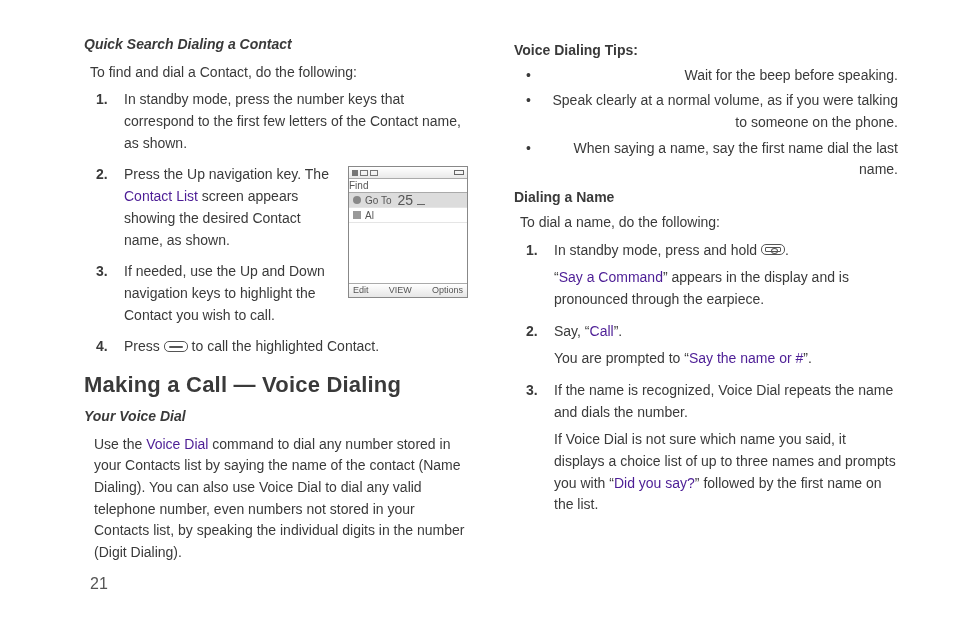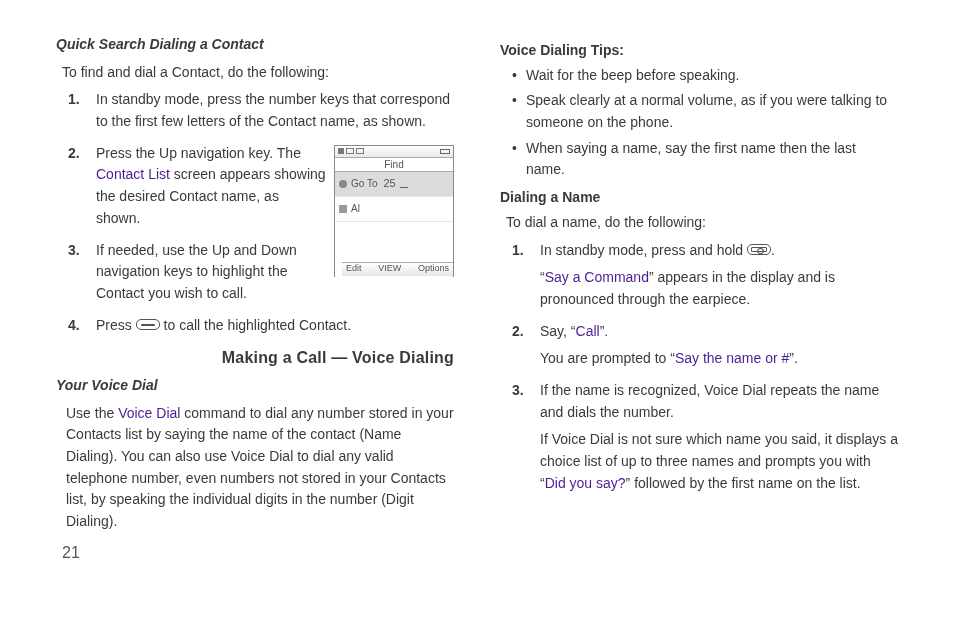--- a/index.html
+++ b/index.html
@@ -9,35 +9,35 @@
     color: #3a3a3a;
     background: #fff;
     padding: 34px 56px 18px 56px;
     font-size: 14px;
     line-height: 1.55;
   }
   .columns {
     display: flex;
     gap: 46px;
     height: 556px;
+    margin-left: 28px;
   }
   .col { flex: 1 1 0; width: 50%; }
   .h4-ital {
     font-weight: 700;
     font-style: italic;
     font-size: 14px;
     margin-bottom: 6px;
   }
   .h3 {
     font-weight: 800;
-    font-size: 16px;
+    font-size: 22px;
     letter-spacing: 0.2px;
     margin: 8px 0 4px 0;
     font-family: Arial, Helvetica, sans-serif;
-    text-align: right;
   }
   .h5 {
     font-weight: 700;
     font-size: 14px;
     margin: 6px 0 3px 0;
   }
   .intro { margin: 0 0 6px 6px; }
   .body-indent { margin: 0 0 8px 10px; }
   ol.steps {
     list-style: none;
@@ -54,20 +54,21 @@
     content: counter(step) ".";
     position: absolute;
     left: 4px;
     top: 0;
     font-weight: 700;
   }
   ol.steps p { margin-top: 6px; }
   ul.bullets {
     list-style: none;
     margin-left: 12px;
+    text-align: right;
   }
   ul.bullets > li {
     position: relative;
     padding-left: 14px;
     margin-bottom: 4px;
   }
   ul.bullets > li::before {
     content: "•";
     position: absolute;
     left: 0;
@@ -90,35 +91,35 @@
     height: 12px;
     border-bottom: 1px solid #aaa;
     background: linear-gradient(#fff,#e9e9e9);
     display:flex; align-items:center; gap:2px; padding:0 3px;
   }
   .fig-top .sig { width:6px; height:6px; background:#777; }
   .fig-top .ico { width:8px; height:6px; border:1px solid #777; }
   .fig-top .bat { width:10px; height:5px; border:1px solid #666; margin-left:auto; position:relative;}
   .fig-find {
     height: 14px; border-bottom:1px solid #aaa;
-    text-align:center; line-height:14px; background:#fff;
+    line-height:14px; background:#fff;
   }
   .fig-row {
-    height: 25px; display:flex; align-items:center;
+    height: 15px; display:flex; align-items:center;
     padding: 0 4px; gap:4px; background:#fff;
     border-bottom:1px solid #e5e5e5;
   }
   .fig-row.sel { background:#dcdcdc; }
   .fig-row .dot { width:8px; height:8px; border-radius:50%; background:#888;}
   .fig-row .sq { width:8px; height:8px; background:#999;}
-  .fig-row .num { margin-left:2px; font-size:11px;}
+  .fig-row .num { margin-left:2px; font-size:14px;}
   .fig-row .underscore { border-bottom:1px solid #666; width:8px; height:9px; display:inline-block;}
   .fig-body { height: 60px; background:#fff;}
   .fig-soft {
-    position:absolute; bottom:0; left:7px; right:0; height:14px;
+    position:absolute; bottom:0; left:0; right:0; height:14px;
     display:flex; justify-content:space-between; align-items:center;
     padding:0 4px; background:linear-gradient(#fff,#e6e6e6);
     border-top:1px solid #aaa; font-size:9px;
   }
   .key-icon {
     display:inline-block; width:24px; height:11px;
     border:1px solid #555; border-radius:5px;
     vertical-align:middle; position:relative; top:-1px;
     background:#fff;
   }
@@ -199,21 +200,21 @@
 
     <div class="page-num">21</div>
   </div>
 
   <div class="col">
 
     <div class="h5">Voice Dialing Tips:</div>
     <ul class="bullets">
       <li>Wait for the beep before speaking.</li>
       <li>Speak clearly at a normal volume, as if you were talking to someone on the phone.</li>
-      <li>When saying a name, say the first name then the last name.</li>
+      <li>When saying a name, say the first name dial the last name.</li>
     </ul>
 
     <div class="h5">Dialing a Name</div>
     <div class="intro">To dial a name, do the following:</div>
 
     <ol class="steps">
       <li>
         <span>In standby mode, press and hold </span><span class="key-icon camera"></span><span>.</span>
         <p>
           <span>“</span><b>Say a Command</b><span>” appears in the display and is pronounced through the earpiece.</span>

